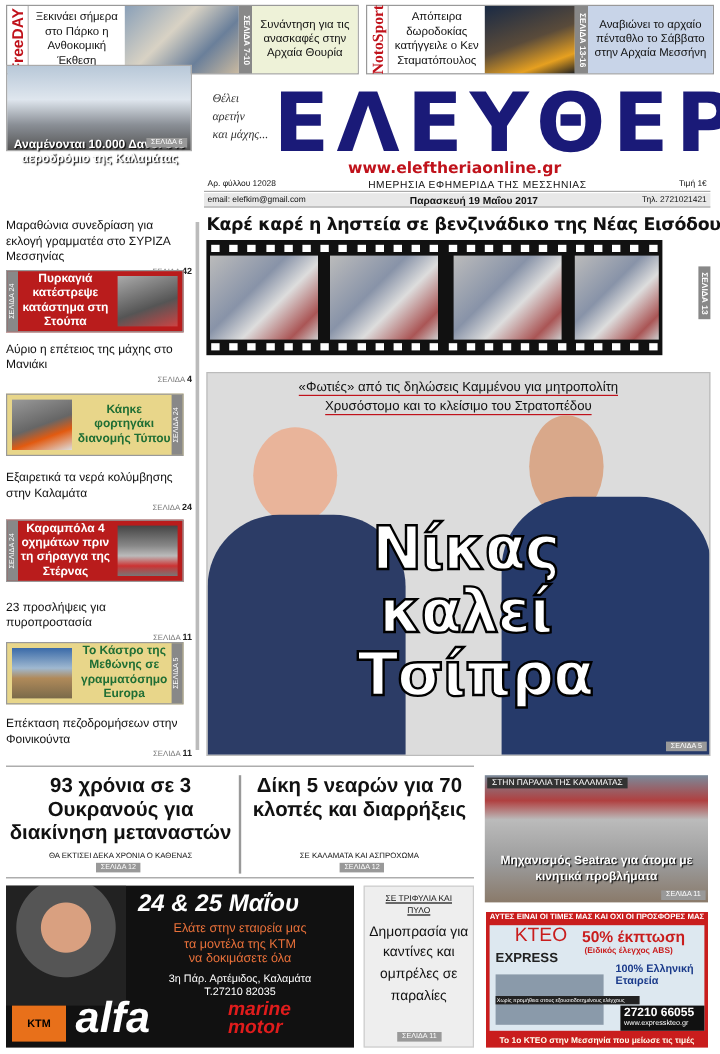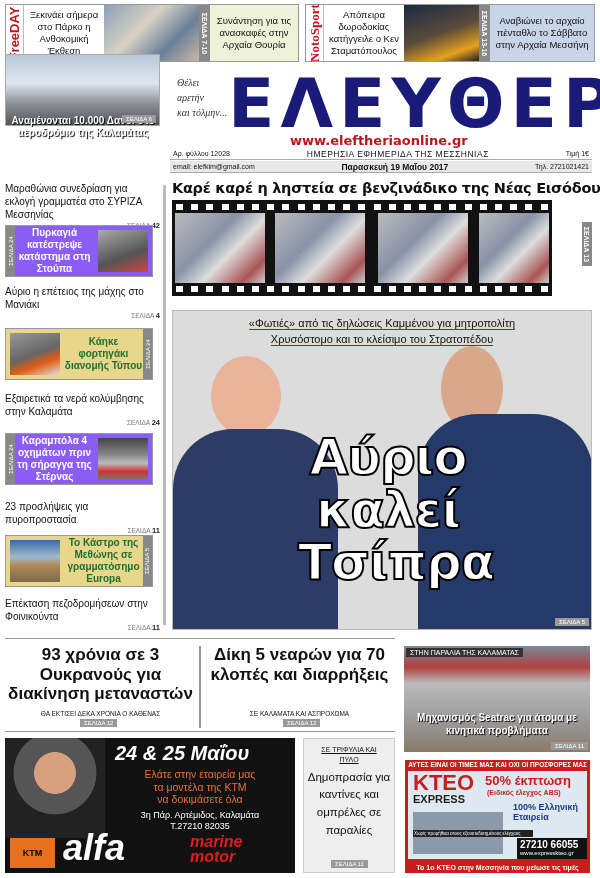--- a/index.html
+++ b/index.html
@@ -17,21 +17,21 @@
 .logo{position:absolute;left:228px;top:70px;font-size:68px;font-weight:bold;color:#1a1a78;letter-spacing:6px;font-family:"DejaVu Sans",sans-serif;line-height:1}
 .motto{position:absolute;left:177px;top:75px;font-family:"Liberation Serif",serif;font-style:italic;font-size:10px;color:#333;line-height:1.5}
 .url{position:absolute;left:290px;top:133px;color:#c0121b;font-weight:bold;font-size:13px;font-family:"DejaVu Sans",sans-serif}
 .infobar{position:absolute;left:170px;width:422px;height:12px;font-size:7px;display:flex;justify-content:space-between;align-items:center;padding:0 3px;border-bottom:1px solid #aaa}
 
 .lcol{position:absolute;left:5px;width:155px}
 .ltext{font-size:10px;line-height:1.3}
 .pg{font-size:6.5px;color:#777;text-align:right}
 .pg b{color:#222;font-size:7.5px}
 .box{position:absolute;left:5px;width:148px;height:52px;display:flex;border:1px solid #999}
-.box.green{background:#8b5cf6;color:#fff}
+.box.green{background:#b91c1c;color:#fff}
 .box.yellow{background:#e8d68a;color:#1f6e34}
 .box .btxt{flex:1;display:flex;align-items:center;justify-content:center;text-align:center;font-weight:bold;font-size:10px;line-height:1.2}
 .box .bimg{width:50px;margin:4px;background:linear-gradient(160deg,#aaa,#555 60%,#c44)}
 .box .bv{width:9px;background:#888;color:#fff;font-size:6px;display:flex;align-items:center;justify-content:center}
 .box .bv span{transform:rotate(-90deg);white-space:nowrap}
 
 .film{position:absolute;left:172px;top:200px;width:380px;height:96px;background:#111}
 .holes{position:absolute;left:0;width:100%;height:10px;display:flex;justify-content:space-around;align-items:center}
 .holes i{width:7px;height:6px;background:#fff;display:block}
 .frame{position:absolute;top:13px;height:70px;width:90px;background:linear-gradient(135deg,#bbb,#8893a8 40%,#ddd 60%,#a55 85%,#ccc)}
@@ -75,21 +75,21 @@
 </div>
 
 <div class="abs" style="left:5px;top:54px;width:155px;height:72px;background:linear-gradient(180deg,#b8c8d8 0%,#dfe6ee 40%,#8a8f96 70%,#555 100%);border:1px solid #aaa">
   <div class="abs" style="left:2px;top:60px;width:150px;text-align:center;color:#fff;font-weight:bold;font-size:10px;text-shadow:1px 1px 1px #000;line-height:1.2">Αναμένονται 10.000 Δανοί στο αεροδρόμιο της Καλαμάτας</div>
   <div class="pgtag" style="right:3px;bottom:2px">ΣΕΛΙΔΑ 6</div>
 </div>
 
 <div class="motto">
   <div>Θέλει</div>
     <div>αρετήν</div>
-    <div>και τόλμην...</div>
+    <div>και μάχης...</div>
 </div>
 <div class="logo">ΕΛΕΥΘΕΡΙΑ</div>
 <div class="url">www.eleftheriaonline.gr</div>
 <div class="infobar" style="top:148px">
   <span>Αρ. φύλλου 12028</span>
   <span style="font-size:8.5px;letter-spacing:.5px">ΗΜΕΡΗΣΙΑ ΕΦΗΜΕΡΙΔΑ ΤΗΣ ΜΕΣΣΗΝΙΑΣ</span>
   <span>Τιμή 1€</span>
 </div>
 <div class="infobar" style="top:161px;background:#e8e8e8">
   <span>email: elefkim@gmail.com</span>
@@ -215,21 +215,21 @@
 
 <div class="main">
   <div class="sub">
     <span>«Φωτιές» από τις δηλώσεις Καμμένου για μητροπολίτη</span><br><span>Χρυσόστομο και το κλείσιμο του Στρατοπέδου</span>
   </div>
   <div class="abs" style="left:38px;top:45px;width:70px;height:80px;border-radius:50%;background:#e9b49a"></div>
   <div class="person" style="left:0;width:165px;height:200px"></div>
   <div class="abs" style="left:268px;top:35px;width:62px;height:85px;border-radius:50%;background:#d9a88a"></div>
   <div class="person" style="left:245px;width:175px;height:215px;background:#263a6a"></div>
   <div class="headline">
-    <div>Αύριο</div>
+    <div>Νίκας</div>
       <div>καλεί</div>
       <div>Τσίπρα</div>
   </div>
   <div class="pgtag" style="right:2px;bottom:3px">ΣΕΛΙΔΑ 5</div>
 </div>
 
 <div class="abs" style="left:5px;top:638px;width:390px;height:1px;background:#999"></div>
 <div class="h2" style="left:8px;top:645px;width:185px">93 χρόνια σε 3 Ουκρανούς για διακίνηση μεταναστών</div>
 <div class="kicker" style="left:8px;top:710px;width:185px">ΘΑ ΕΚΤΙΣΕΙ ΔΕΚΑ ΧΡΟΝΙΑ Ο ΚΑΘΕΝΑΣ</div>
 <div class="pgtag" style="left:80px;top:719px">ΣΕΛΙΔΑ 12</div>
@@ -267,21 +267,21 @@
 
 <div class="abs" style="left:303px;top:738px;width:92px;height:135px;background:#eee;border:1px solid #ccc;text-align:center">
   <div style="font-size:7px;text-decoration:underline;margin-top:6px;padding:0 10px;line-height:1.4">ΣΕ ΤΡΙΦΥΛΙΑ ΚΑΙ ΠΥΛΟ</div>
   <div style="font-size:11.5px;line-height:1.55;margin-top:4px;padding:0 2px">Δημοπρασία για καντίνες και ομπρέλες σε παραλίες</div>
   <div class="pgtag" style="left:27px;bottom:4px">ΣΕΛΙΔΑ 11</div>
 </div>
 
 <div class="ad2">
   <div class="abs" style="left:0;top:1px;width:100%;text-align:center;color:#fff;font-weight:bold;font-size:6.5px;white-space:nowrap">ΑΥΤΕΣ ΕΙΝΑΙ ΟΙ ΤΙΜΕΣ ΜΑΣ ΚΑΙ ΟΧΙ ΟΙ ΠΡΟΣΦΟΡΕΣ ΜΑΣ</div>
   <div class="abs" style="left:3px;top:11px;width:179px;height:88px;background:#dde8f0"></div>
-  <div class="abs" style="left:8px;top:12px;color:#c91d1d;font-weight:bold;font-size:22px;line-height:1">KTEO</div>
+  <div class="abs" style="left:24px;top:12px;color:#c91d1d;font-weight:normal;font-size:16px;line-height:1">KTEO</div>
   <div class="abs" style="left:8px;top:33px;color:#222;font-weight:bold;font-size:11px">EXPRESS</div>
   <div class="abs" style="left:80px;top:13px;color:#c91d1d;font-weight:bold;font-size:13px">50% έκπτωση</div>
   <div class="abs" style="left:82px;top:29px;color:#c91d1d;font-weight:bold;font-size:7px">(Ειδικός έλεγχος ABS)</div>
   <div class="abs" style="left:108px;top:43px;width:75px;color:#1a3a8a;font-weight:bold;font-size:9px;line-height:1.1">100% Ελληνική Εταιρεία</div>
   <div class="abs" style="left:8px;top:52px;width:90px;height:42px;background:#8a9aaa"></div>
   <div class="abs" style="left:8px;top:70px;background:#222;color:#fff;font-size:4.5px;padding:1px;width:120px">Χωρίς προμήθεια στους εξουσιοδοτημένους ελέγχους</div>
   <div class="abs" style="left:112px;top:78px;width:70px;height:21px;background:#111"></div>
   <div class="abs" style="left:115px;top:79px;color:#fff;font-weight:bold;font-size:10px">27210 66055</div>
   <div class="abs" style="left:115px;top:90px;color:#fff;font-size:6px">www.expresskteo.gr</div>
   <div class="abs" style="left:0;bottom:2px;width:100%;text-align:center;color:#ffe;font-weight:bold;font-size:7px;white-space:nowrap">Το 1ο ΚΤΕΟ στην Μεσσηνία που μείωσε τις τιμές</div>

